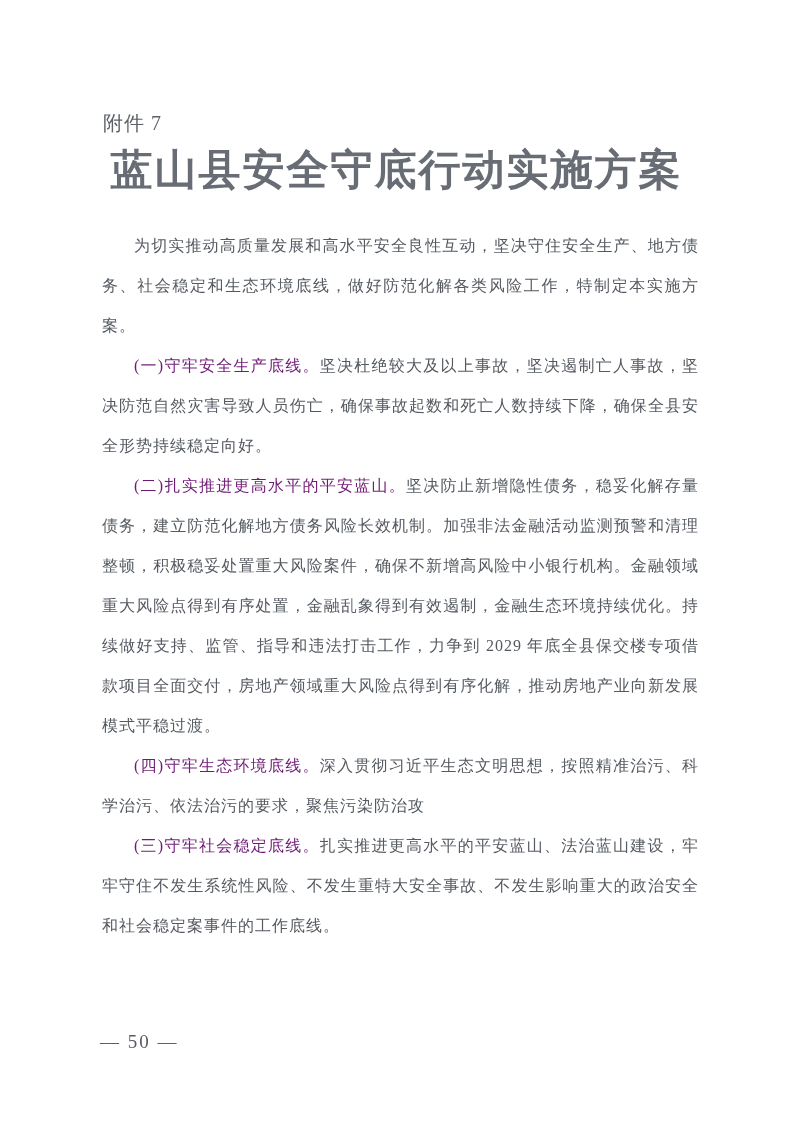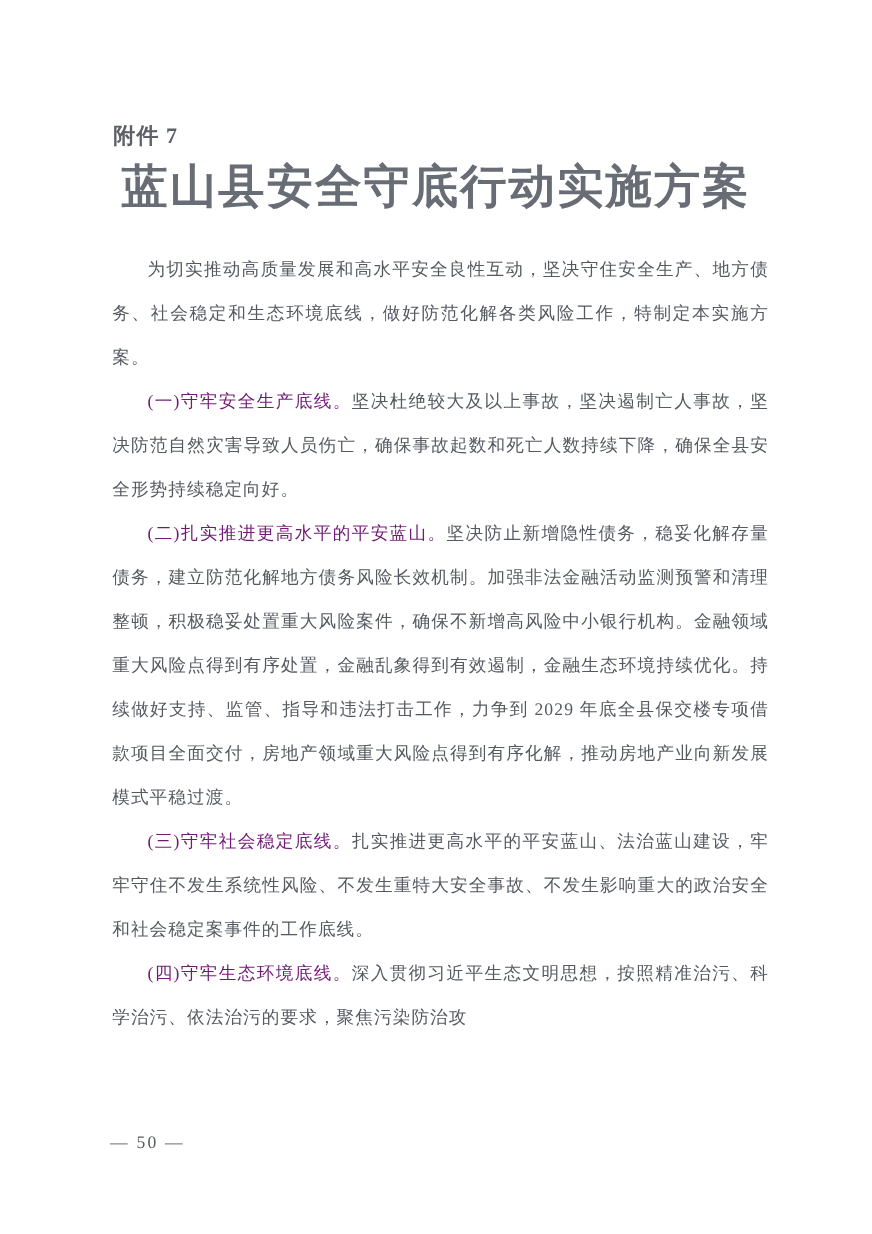--- a/index.html
+++ b/index.html
@@ -16,21 +16,20 @@
     font-family: "Liberation Serif", "DejaVu Serif", serif;
     color: #565b62;
   }
   .attachment-label {
     position: absolute;
     left: 103px;
     top: 110px;
     font-size: 20px;
     letter-spacing: 1px;
     color: #5c6168;
-    font-weight: bold;
   }
   .doc-title {
     position: absolute;
     left: 0;
     right: 0;
     top: 142px;
     margin: 0;
     text-align: center;
     font-size: 42px;
     font-weight: bold;
@@ -62,21 +61,21 @@
     letter-spacing: 2px;
   }
   .lead {
     font-weight: normal;
     color: #701a75;
   }
   .page-footer {
     position: absolute;
     left: 100px;
     top: 1031px;
-    font-size: 16px;
+    font-size: 19px;
     letter-spacing: 2px;
     color: #565b62;
   }
 </style>
 </head>
 <body>
 
 <div class="page">
 
   <div class="attachment-label">附件 7</div>
@@ -85,21 +84,21 @@
 
   <div class="doc-body">
 
     <p class="para">为切实推动高质量发展和高水平安全良性互动，坚决守住安全生产、地方债务、社会稳定和生态环境底线，做好防范化解各类风险工作，特制定本实施方案。</p>
 
 
     <p class="para"><span class="lead">(一)守牢安全生产底线。</span><span>坚决杜绝较大及以上事故，坚决遏制亡人事故，坚决防范自然灾害导致人员伤亡，确保事故起数和死亡人数持续下降，确保全县安全形势持续稳定向好。</span></p>
 
     <p class="para"><span class="lead">(二)扎实推进更高水平的平安蓝山。</span><span>坚决防止新增隐性债务，稳妥化解存量债务，建立防范化解地方债务风险长效机制。加强非法金融活动监测预警和清理整顿，积极稳妥处置重大风险案件，确保不新增高风险中小银行机构。金融领域重大风险点得到有序处置，金融乱象得到有效遏制，金融生态环境持续优化。持续做好支持、监管、指导和违法打击工作，力争到 2029 年底全县保交楼专项借款项目全面交付，房地产领域重大风险点得到有序化解，推动房地产业向新发展模式平稳过渡。</span></p>
 
+    <p class="para"><span class="lead">(四)守牢生态环境底线。</span><span>深入贯彻习近平生态文明思想，按照精准治污、科学治污、依法治污的要求，聚焦污染防治攻</span></p>
+
     <p class="para"><span class="lead">(三)守牢社会稳定底线。</span><span>扎实推进更高水平的平安蓝山、法治蓝山建设，牢牢守住不发生系统性风险、不发生重特大安全事故、不发生影响重大的政治安全和社会稳定案事件的工作底线。</span></p>
-
-    <p class="para"><span class="lead">(四)守牢生态环境底线。</span><span>深入贯彻习近平生态文明思想，按照精准治污、科学治污、依法治污的要求，聚焦污染防治攻</span></p>
 
   </div>
 
   <div class="page-footer">— 50 —</div>
 
 </div>
 
 </body></html>

